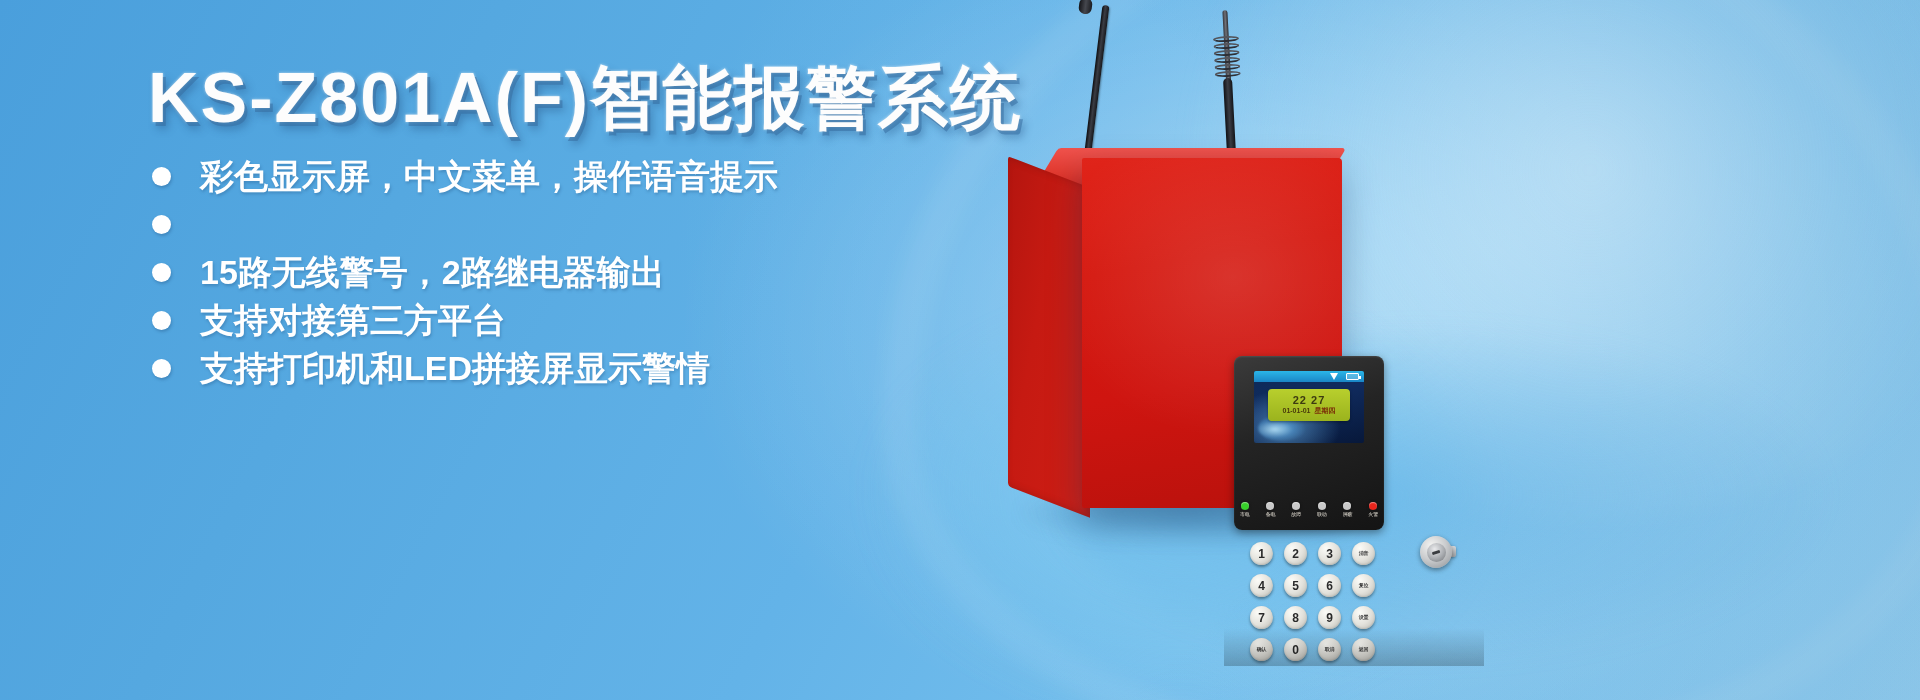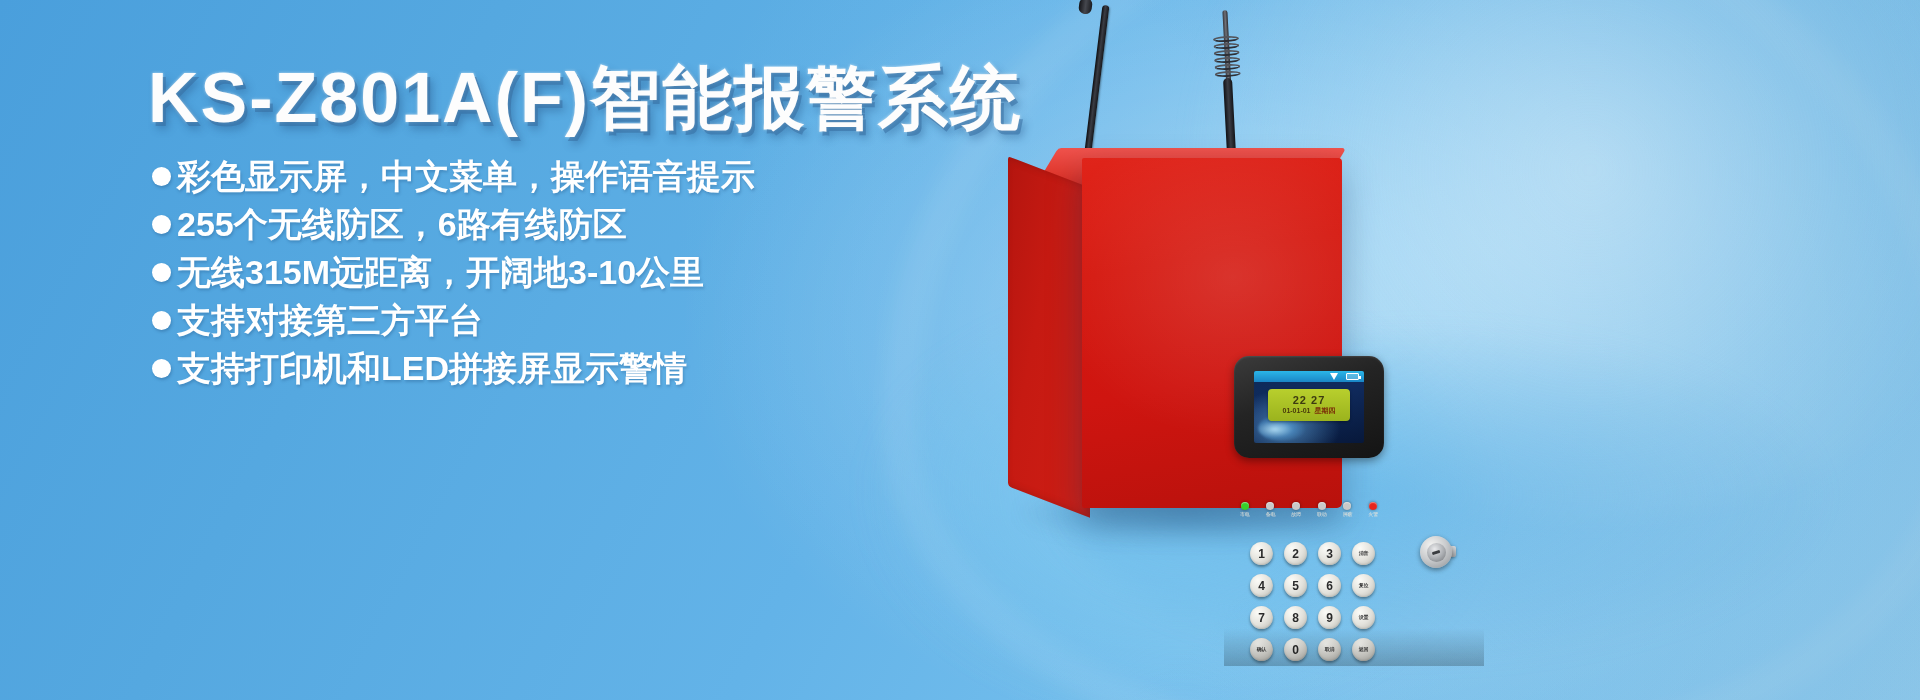--- a/index.html
+++ b/index.html
@@ -58,20 +58,21 @@
        3px 4px 0 rgba(55,110,160,0.55),
        5px 7px 9px rgba(35,85,135,0.45),
        0 0 3px rgba(255,255,255,0.65);
   }
 
   .features { position:absolute; left:152px; top:152px; }
   .feature-row {
     display:flex; align-items:center;
     height:48px;
     white-space:nowrap;
+    gap:23px;
   }
   .bullet {
     width:19px; height:19px; border-radius:50%;
     background:#ffffff; flex:0 0 auto;
     margin-right:6px;
     box-shadow:1px 2px 3px rgba(40,95,145,0.42);
   }
   .feature-text {
     font-size:34px; font-weight:600; color:#ffffff;
     line-height:1;
@@ -137,23 +138,23 @@
     box-shadow:0 14px 34px rgba(22,60,100,0.35);
   }
   .case-face-shadow {
     position:absolute; left:142px; top:470px; width:260px; height:38px;
     background:linear-gradient(180deg, rgba(0,0,0,0) 0%, rgba(0,0,0,0.22) 100%);
     pointer-events:none;
   }
 
   
   .bezel {
-    position:absolute; left:152px; top:198px; width:150px; height:102px;
+    position:absolute; left:152px; top:198px; width:150px; height:174px;
     background:linear-gradient(160deg,#3b3b3b 0%,#242424 40%,#141414 100%);
-    border-radius:15px;
+    border-radius:8px;
     box-shadow:0 3px 8px rgba(0,0,0,0.4), inset 0 1px 2px rgba(255,255,255,0.12);
   }
   .lcd {
     position:absolute; left:20px; top:15px; width:110px; height:72px;
     background:
       radial-gradient(ellipse 90px 60px at 28% 78%, rgba(120,200,255,0.55) 0%, rgba(20,60,130,0) 62%),
       linear-gradient(165deg,#0d2a58 0%,#102b5e 40%,#07183a 100%);
     border-radius:2px;
     overflow:hidden;
   }
@@ -259,25 +260,24 @@
 
 <div class="content">
   <div class="title">KS-Z801A(F)智能报警系统</div>
   <div class="features">
     <div class="feature-row">
       <span class="bullet" aria-label="●"></span>
       <span class="feature-text">彩色显示屏，中文菜单，操作语音提示</span>
     </div>
     <div class="feature-row">
       <span class="bullet" aria-label="●"></span>
-      <span class="feature-text">255个无线防区，6路有线防区</span>
-    </div>
-    <div class="feature-row">
-      <span class="bullet" aria-label="●"></span>
-      <span class="feature-text">无线315M远距离，开阔地3-10公里</span>
+    </div>
+    <div class="feature-row">
+      <span class="bullet" aria-label="●"></span>
+      <span class="feature-text">15路无线警号，2路继电器输出</span>
     </div>
     <div class="feature-row">
       <span class="bullet" aria-label="●"></span>
       <span class="feature-text">支持对接第三方平台</span>
     </div>
     <div class="feature-row">
       <span class="bullet" aria-label="●"></span>
       <span class="feature-text">支持打印机和LED拼接屏显示警情</span>
     </div>
   </div>

